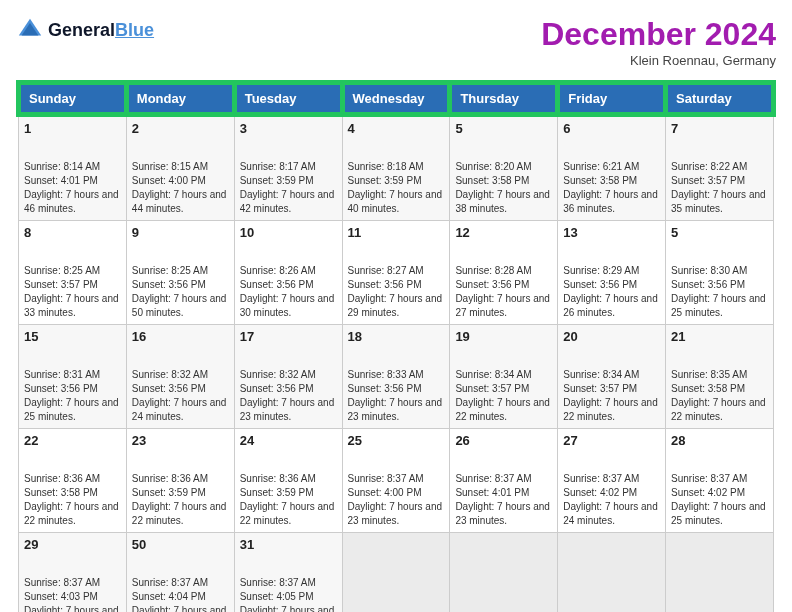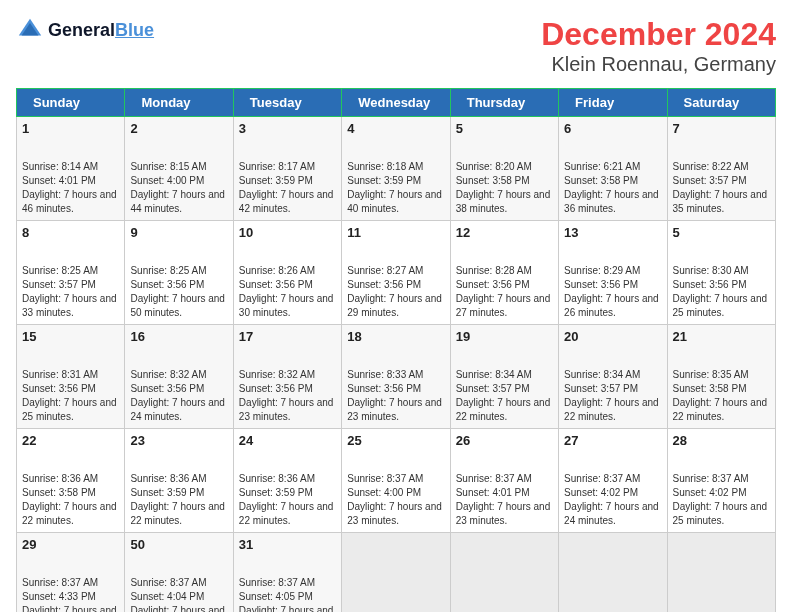--- a/index.html
+++ b/index.html
@@ -24,38 +24,38 @@
     .logo-icon {
       width: 28px;
       height: 28px;
     }
     .title-area {
       text-align: right;
     }
     .month-title {
       font-size: 32px;
       font-weight: bold;
-      color: #ef4444;
+      color: #a21caf;
     }
     .location {
-      font-size: 20px;
+      font-size: 13px;
       color: #444;
     }
     table {
       width: 100%;
       border-collapse: collapse;
     }
     thead tr th {
       background: #2a6db5;
       color: #fff;
       font-size: 13px;
       font-weight: bold;
-      padding: 6px 16px;
+      padding: 6px 8px;
       text-align: left;
-      border: 1px solid #22c55e;
+      border: 5px solid #22c55e;
     }
     tbody tr td {
       border: 1px solid #ccc;
       vertical-align: top;
       padding: 4px 5px;
       font-size: 10.5px;
       color: #222;
       min-height: 80px;
       width: 14.28%;
       background: #fff;
@@ -341,21 +341,21 @@
           <span>Sunset: 4:02 PM</span><br>
           <span>Daylight: 7 hours and 25 minutes.</span>
         </div>
       </td>
       </tr>
       <tr>
         <td>
         <span class="day-num">29</span>
         <div class="day-info">
           <span>Sunrise: 8:37 AM</span><br>
-          <span>Sunset: 4:33 PM</span><br>
+          <span>Sunset: 4:03 PM</span><br>
           <span>Daylight: 7 hours and 26 minutes.</span>
         </div>
       </td>
         <td>
         <span class="day-num">50</span>
         <div class="day-info">
           <span>Sunrise: 8:37 AM</span><br>
           <span>Sunset: 4:04 PM</span><br>
           <span>Daylight: 7 hours and 27 minutes.</span>
         </div>

